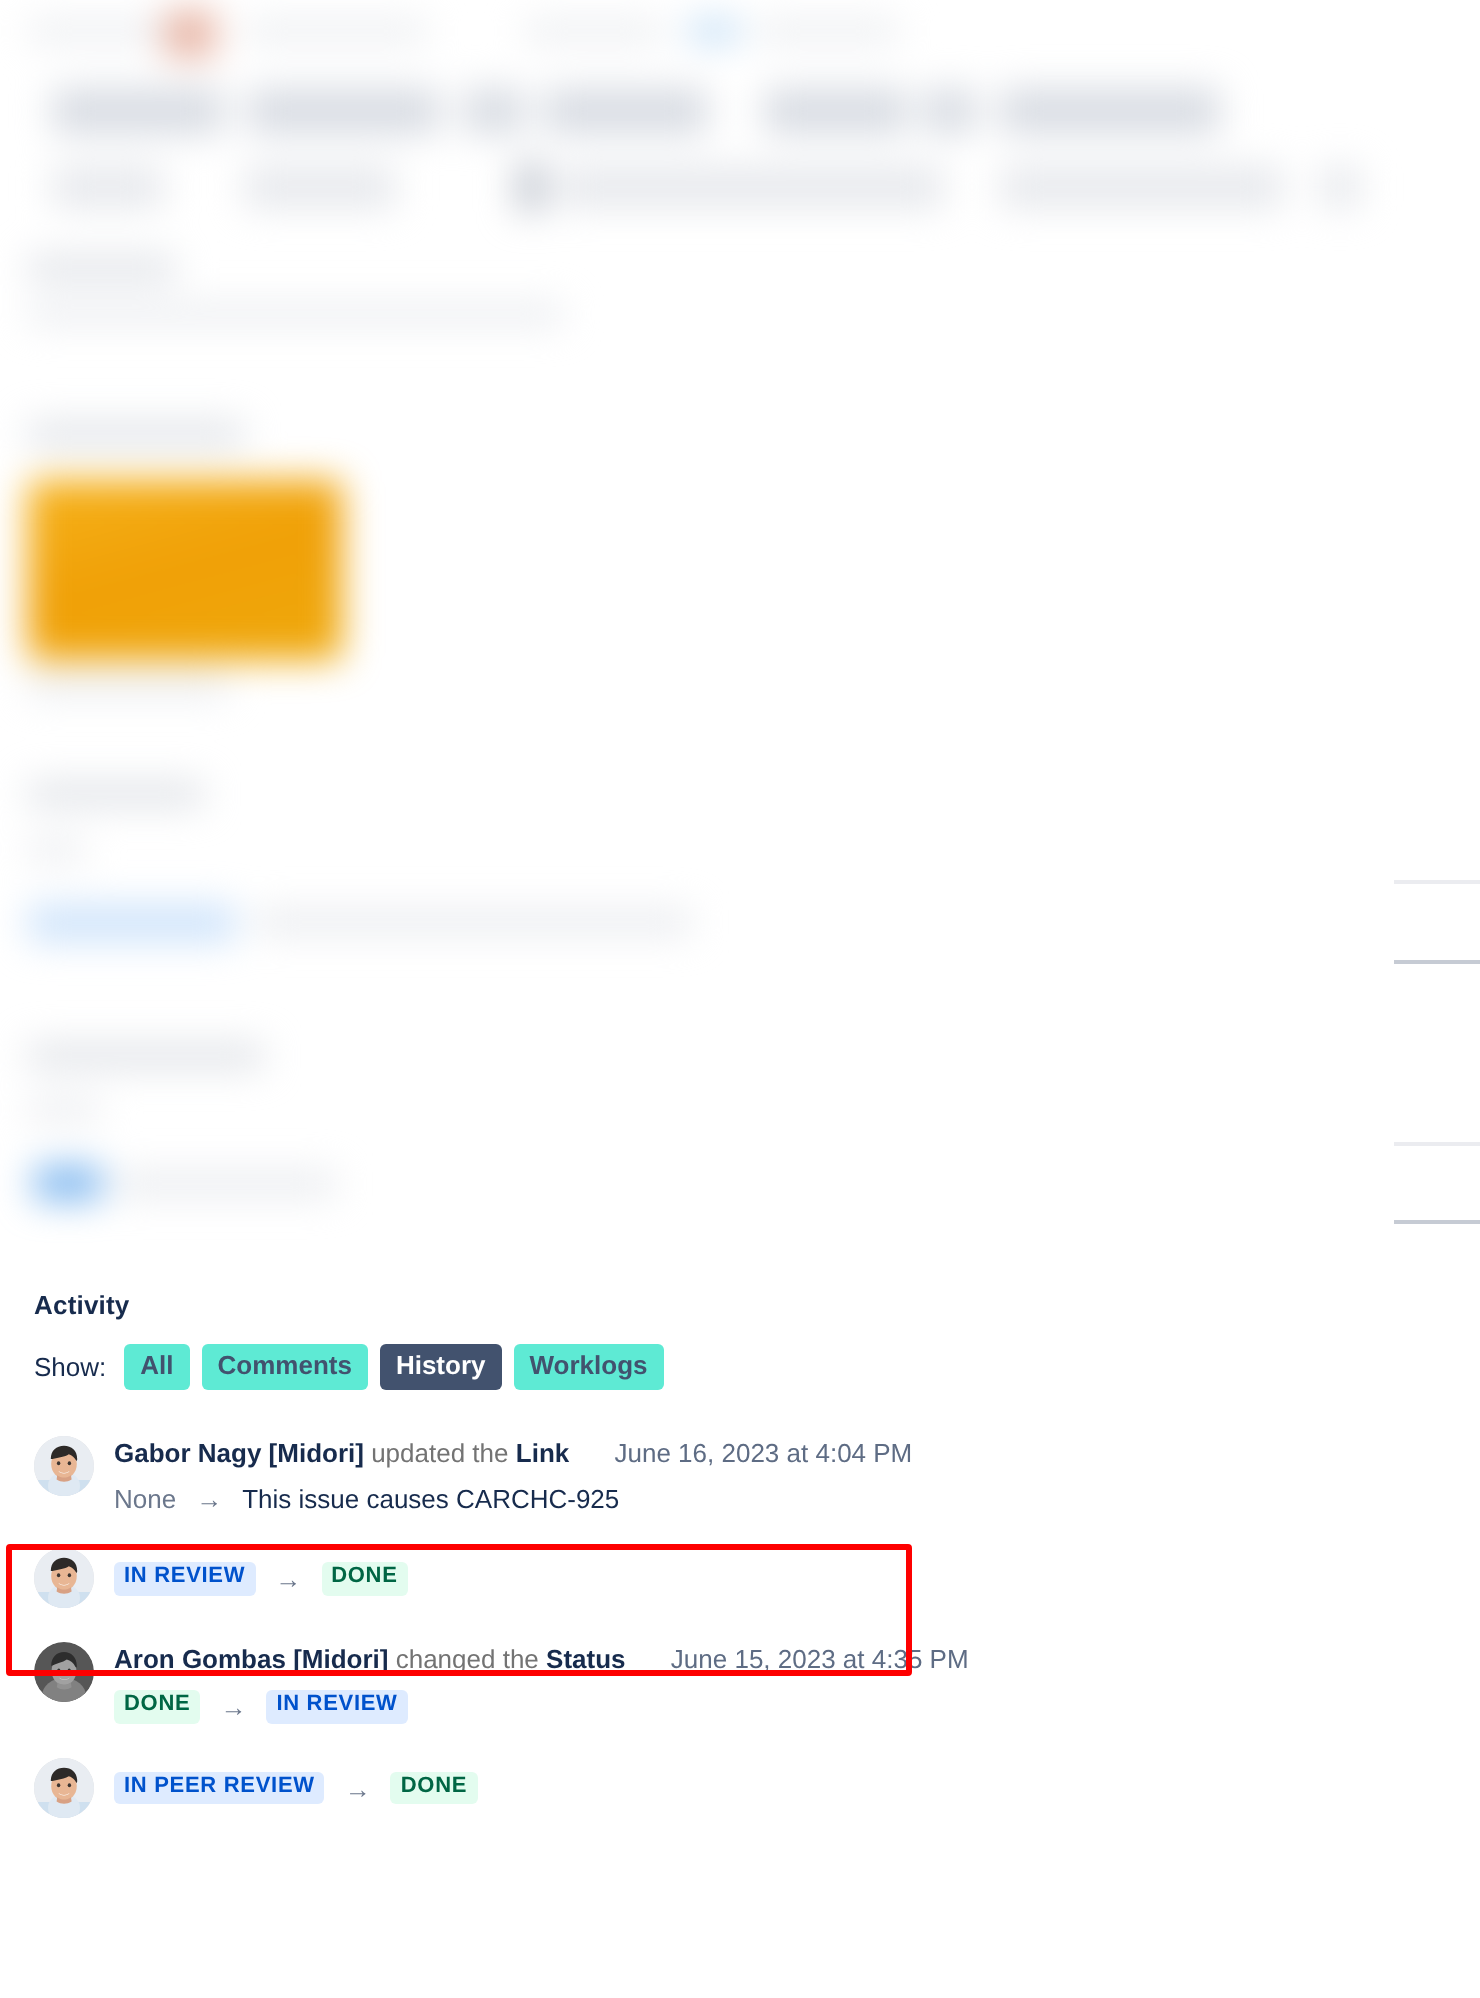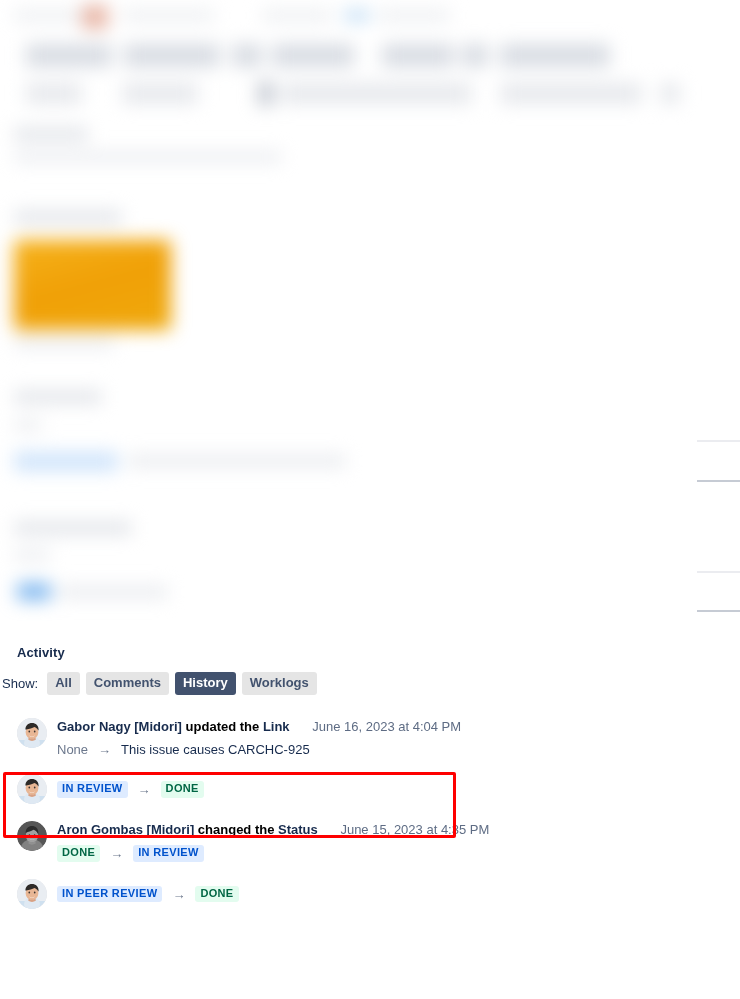--- a/index.html
+++ b/index.html
@@ -80,35 +80,35 @@
     font-weight: bold;
     color: #172b4d;
     padding-left: 17px;
     letter-spacing: .1px;
   }
 
   .show-row {
     display: flex;
     align-items: center;
     gap: 6px;
-    padding-left: 2px;
+    padding-left: 17px;
     margin-top: 12px;
   }
 
   .show-label {
     font-size: 13px;
     color: #172b4d;
     margin-right: 3px;
   }
 
   .filter-btn {
     font-size: 13px;
     font-weight: bold;
     color: #42526e;
-    background: #e5e5e5;
+    background: #5eead4;
     border: none;
     border-radius: 3px;
     padding: 4px 8px 5px 8px;
     font-family: "Liberation Sans", sans-serif;
     cursor: pointer;
     line-height: 1.1;
   }
 
   .filter-btn.active {
     background: #42526e;
@@ -142,21 +142,21 @@
 
   .hi-body { padding-top: 1px; }
 
   .hi-line1 {
     font-size: 13px;
     color: #42526e;
     line-height: 17px;
     white-space: nowrap;
   }
   .hi-actor { font-weight: bold; color: #172b4d; }
-  .hi-verb  { color: #000000; font-weight: bold; }
+  .hi-verb  { color: #737373; }
   .hi-field { font-weight: bold; color: #172b4d; }
   .hi-date  { color: #5e6c84; margin-left: 19px; }
 
   .hi-line2 {
     margin-top: 7px;
     display: flex;
     align-items: center;
     gap: 9px;
     font-size: 12px;
     white-space: nowrap;

